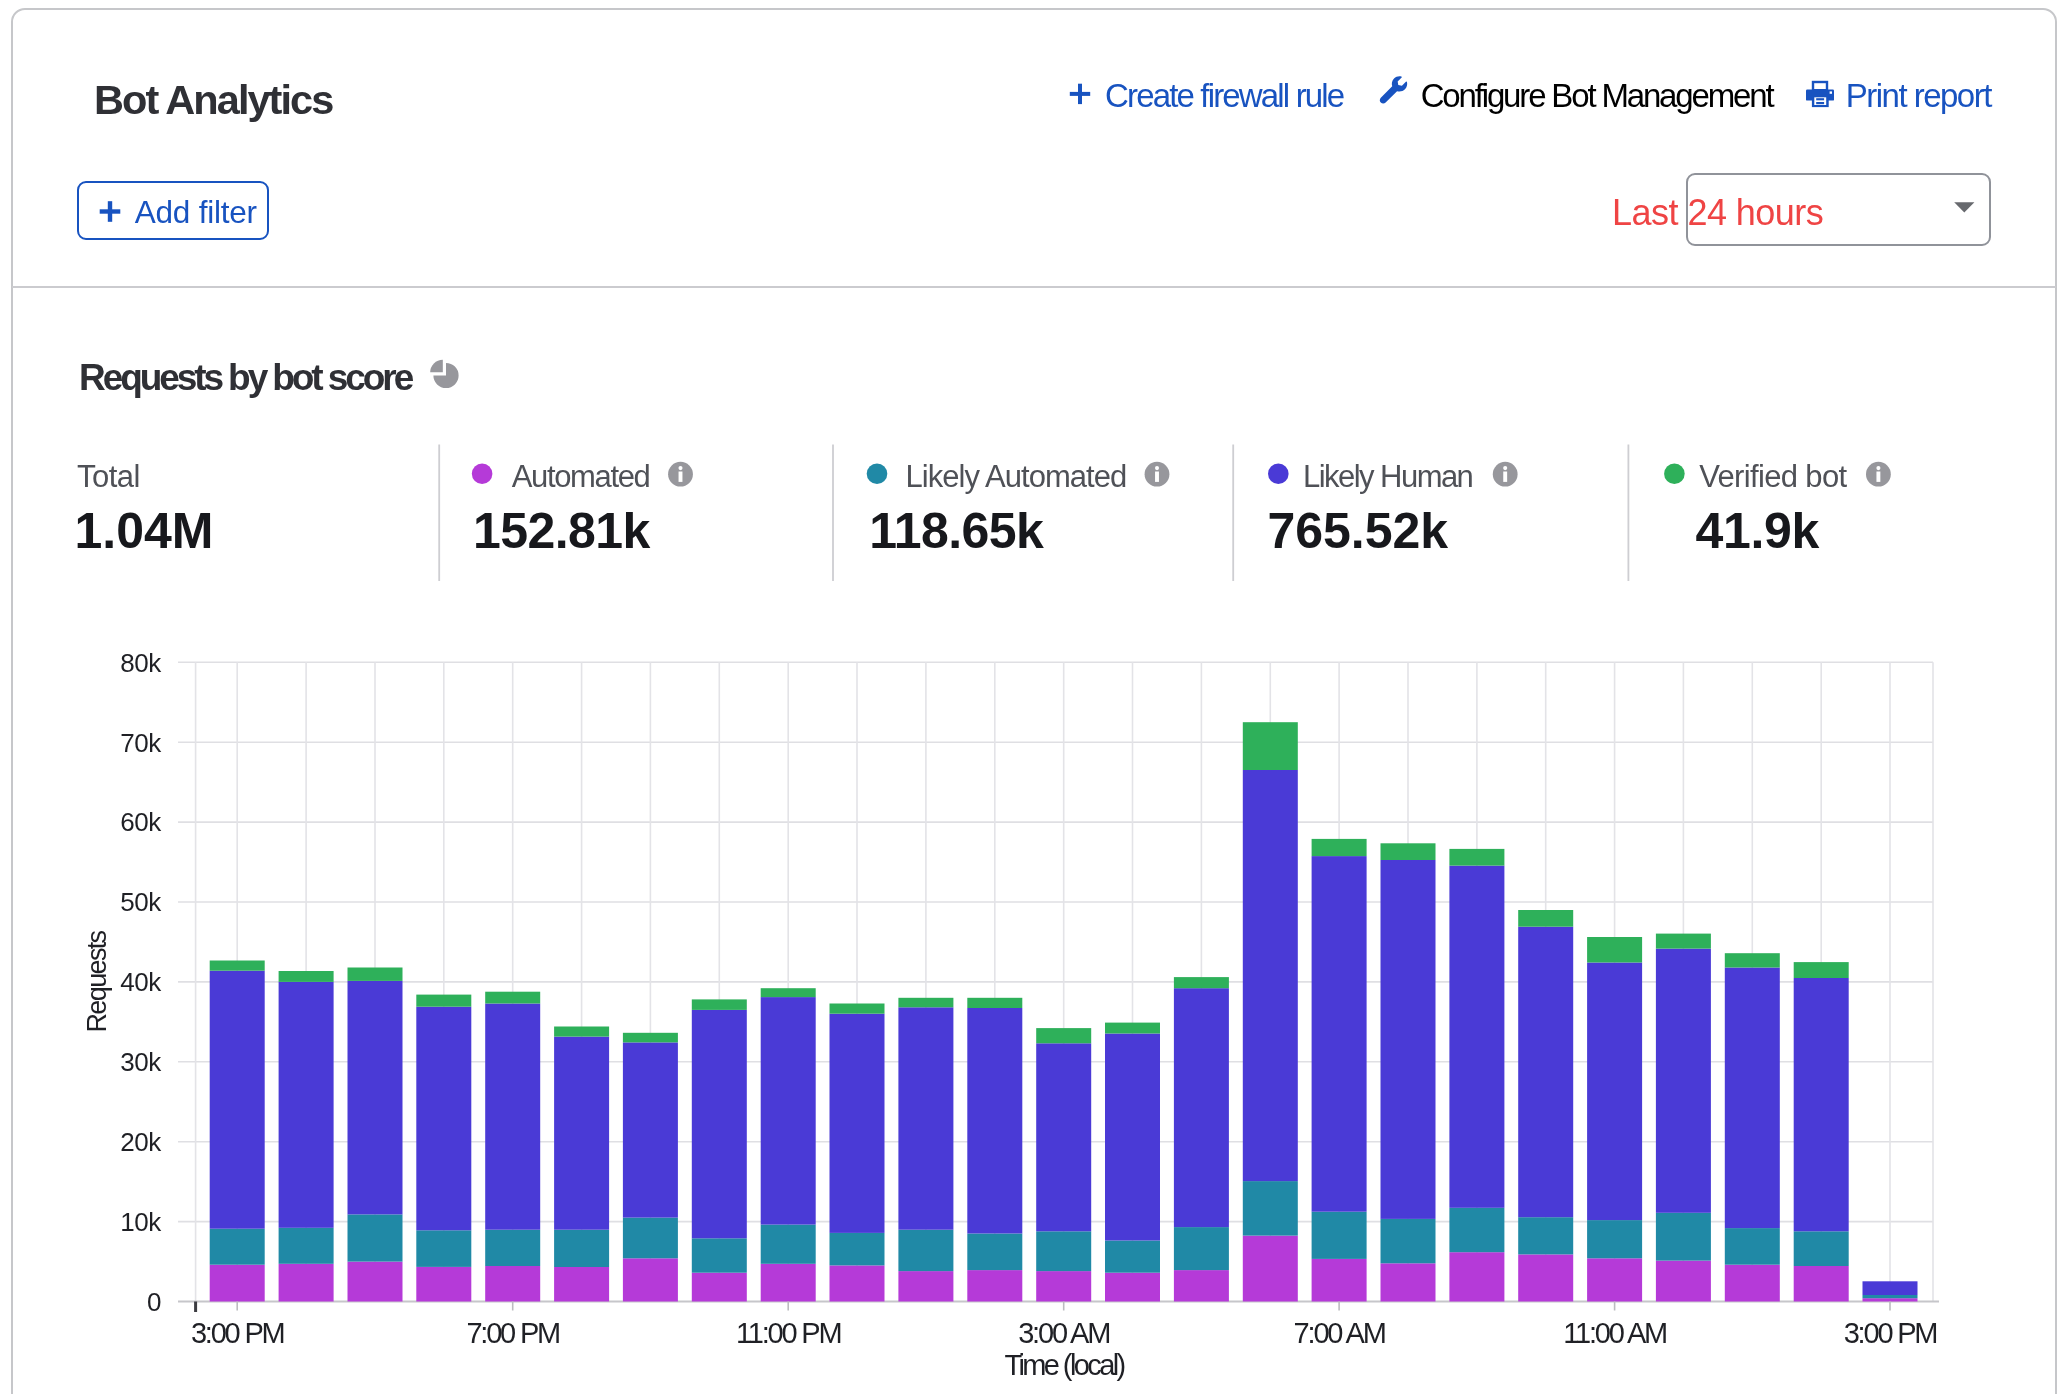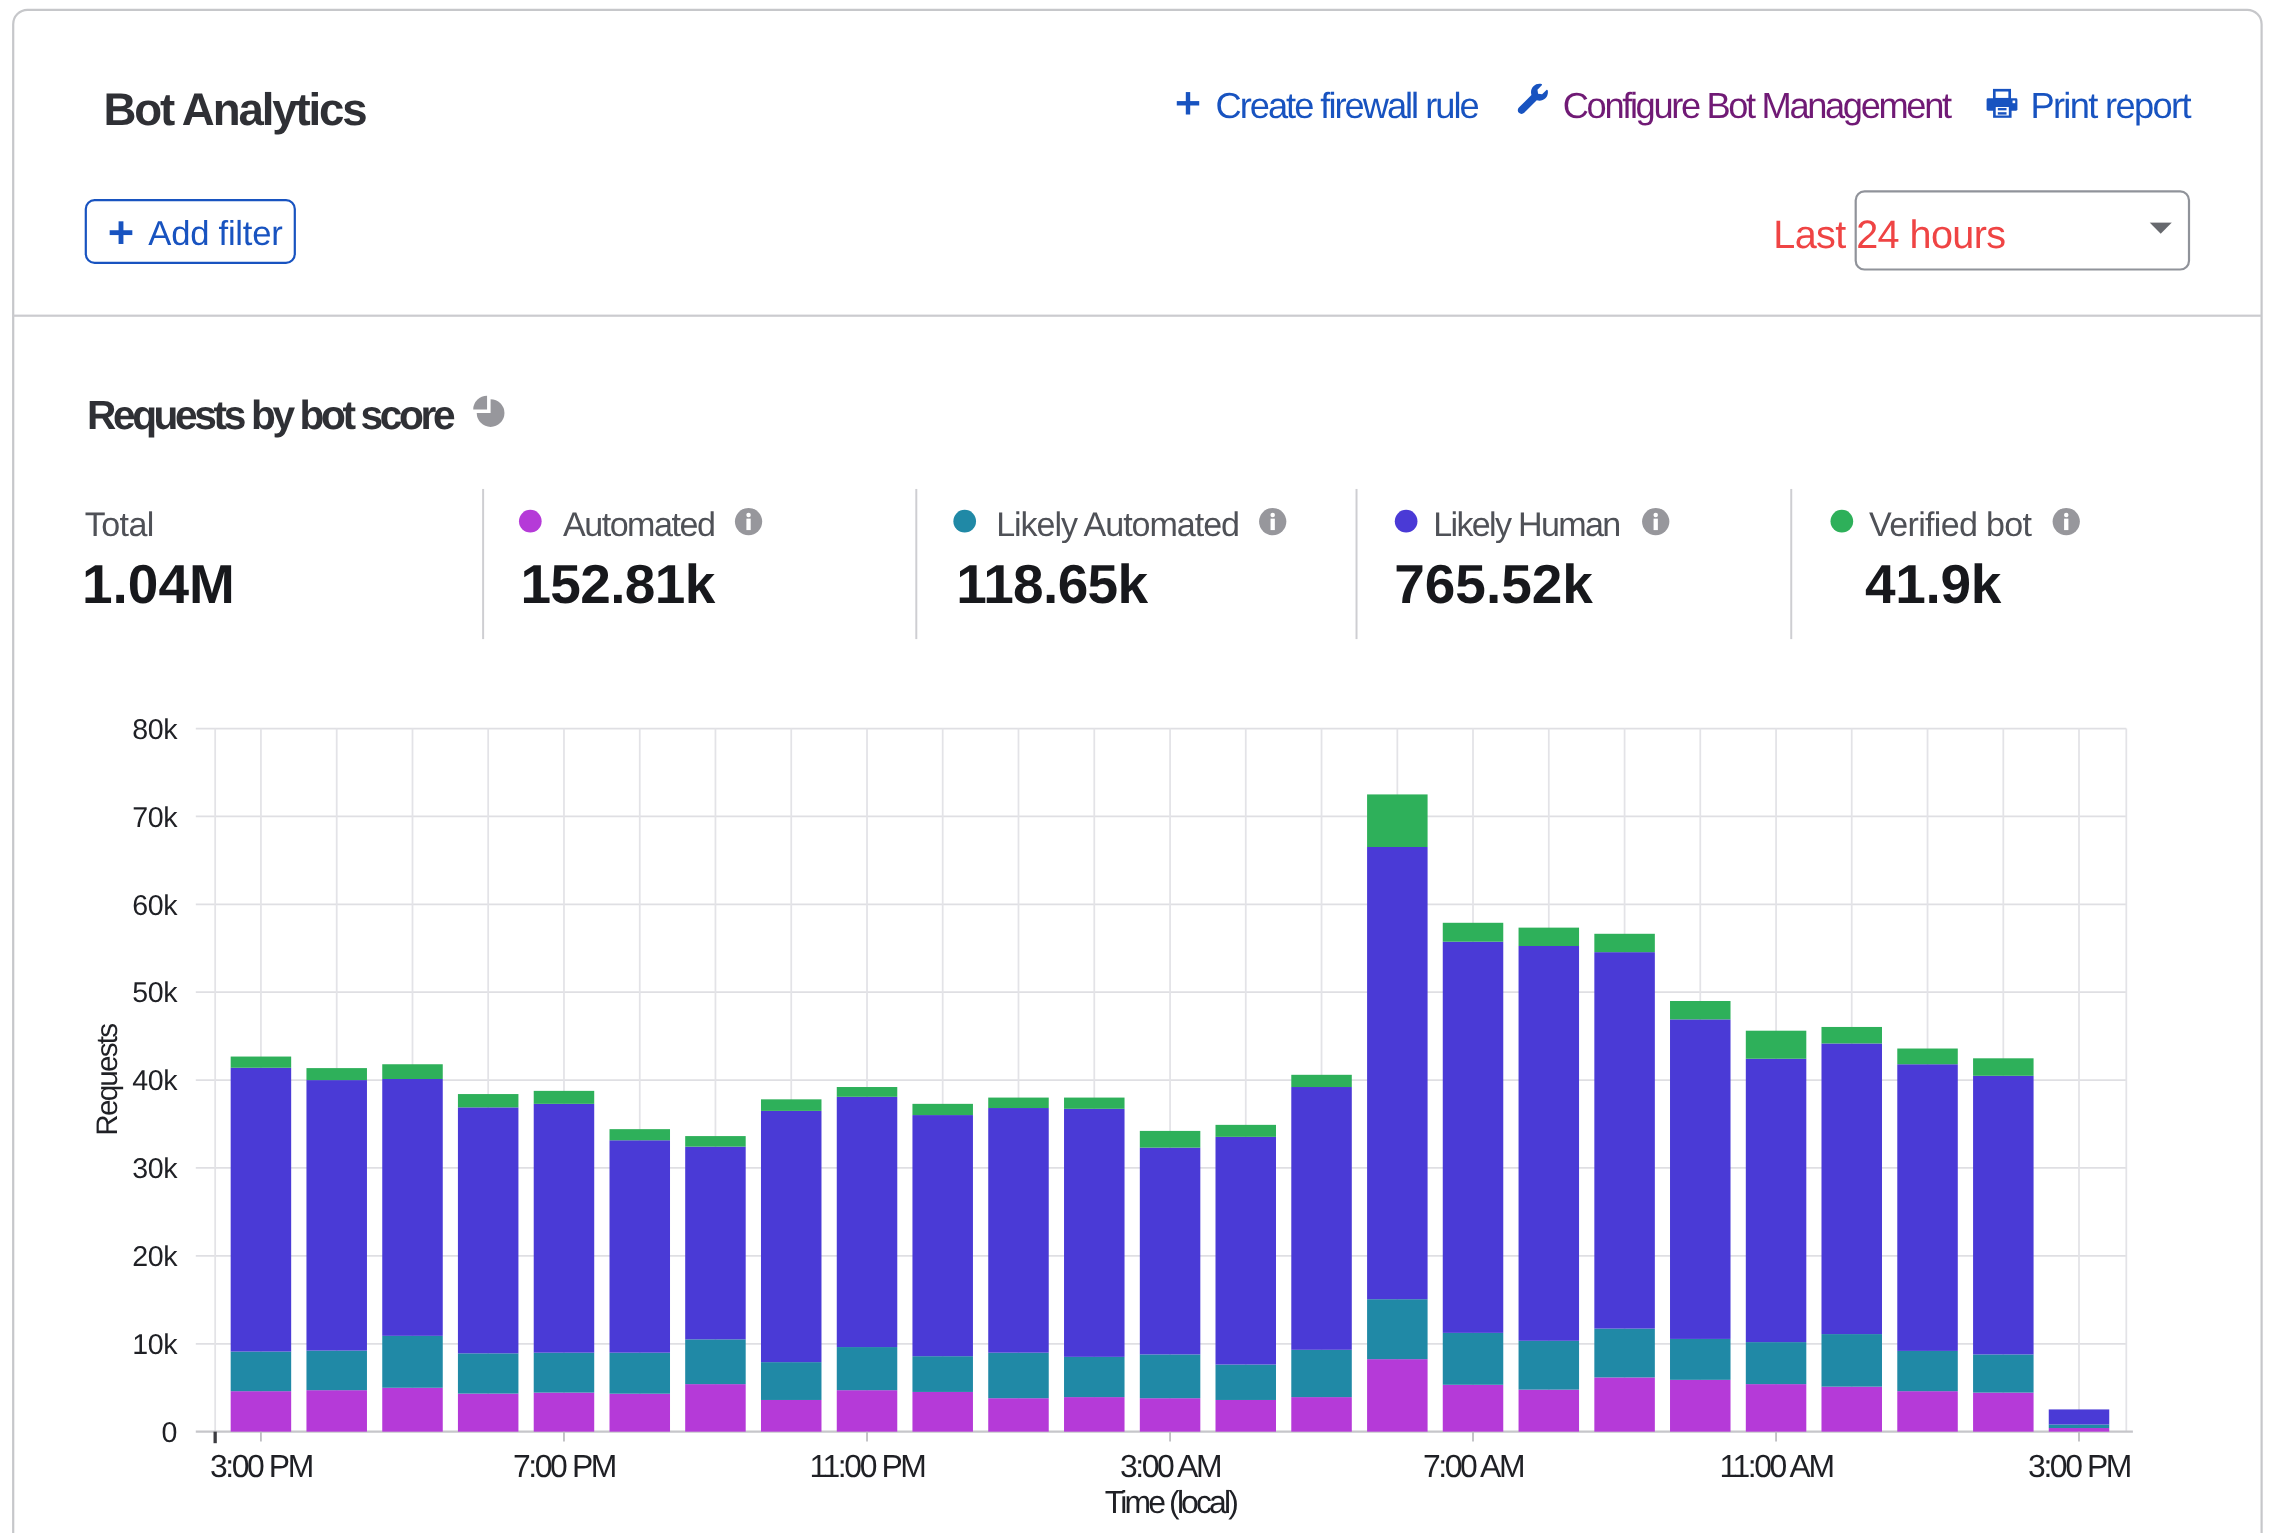--- a/index.html
+++ b/index.html
@@ -1,17 +1,17 @@
 <!DOCTYPE html>
 <html><head><meta charset="utf-8"><style>html,body{margin:0;padding:0;background:#fff;}body{width:2070px;height:1394px;position:relative;overflow:hidden;font-family:"Liberation Sans",sans-serif;-webkit-font-smoothing:antialiased;}</style></head><body>
 <div style="position:absolute;left:11px;top:8px;width:2046px;height:1500px;border:2px solid #c6c7ca;border-radius:14px;box-sizing:border-box;"></div>
 <div style="position:absolute;left:12px;top:286px;width:2044px;height:1.8px;background:#cbcbcf;"></div>
 <div style="position:absolute;left:78px;top:78.8px;font-size:41.5px;font-weight:700;color:#2f3035;line-height:1;white-space:nowrap;letter-spacing:-1.95px;margin-left:16px;">Bot Analytics</div>
 <div style="position:absolute;left:1105px;top:78.6px;font-size:33px;font-weight:400;color:#1853c0;line-height:1;white-space:nowrap;letter-spacing:-1.84px;">Create firewall rule</div>
-<div style="position:absolute;left:1420.7px;top:78.6px;font-size:33px;font-weight:400;color:#701a75;line-height:1;white-space:nowrap;letter-spacing:-2.16px;">Configure Bot Management</div>
+<div style="position:absolute;left:1420.7px;top:78.6px;font-size:33px;font-weight:400;color:#000000;line-height:1;white-space:nowrap;letter-spacing:-2.16px;">Configure Bot Management</div>
 <div style="position:absolute;left:1845.8px;top:78.6px;font-size:33px;font-weight:400;color:#1853c0;line-height:1;white-space:nowrap;letter-spacing:-1.52px;">Print report</div>
 <div style="position:absolute;left:77px;top:180.5px;width:192px;height:59px;border:2px solid #1853c0;border-radius:9px;box-sizing:border-box;"></div>
 <svg style="position:absolute;left:99px;top:200px" width="22" height="23" viewBox="0 0 22 23">
     <rect x="0.6999999999999993" y="9.3" width="20.6" height="4.4" fill="#1853c0"></rect>
     <rect x="8.8" y="1.1999999999999993" width="4.4" height="20.6" fill="#1853c0"></rect>
   </svg>
 <div style="position:absolute;left:134.8px;top:197.3px;font-size:31.5px;font-weight:400;color:#1853c0;line-height:1;white-space:nowrap;letter-spacing:-0.23px;">Add filter</div>
 <div style="position:absolute;left:1686.4px;top:172.6px;width:304.4px;height:73.4px;border:2px solid #90939a;border-radius:9px;box-sizing:border-box;"></div>
 <div style="position:absolute;left:1612px;top:195.0px;font-size:36px;font-weight:400;color:#ef4444;line-height:1;white-space:nowrap;letter-spacing:-0.53px;">Last 24 hours</div>
 <svg style="position:absolute;left:1953.8px;top:202.2px" width="21" height="11" viewBox="0 0 21 11">

